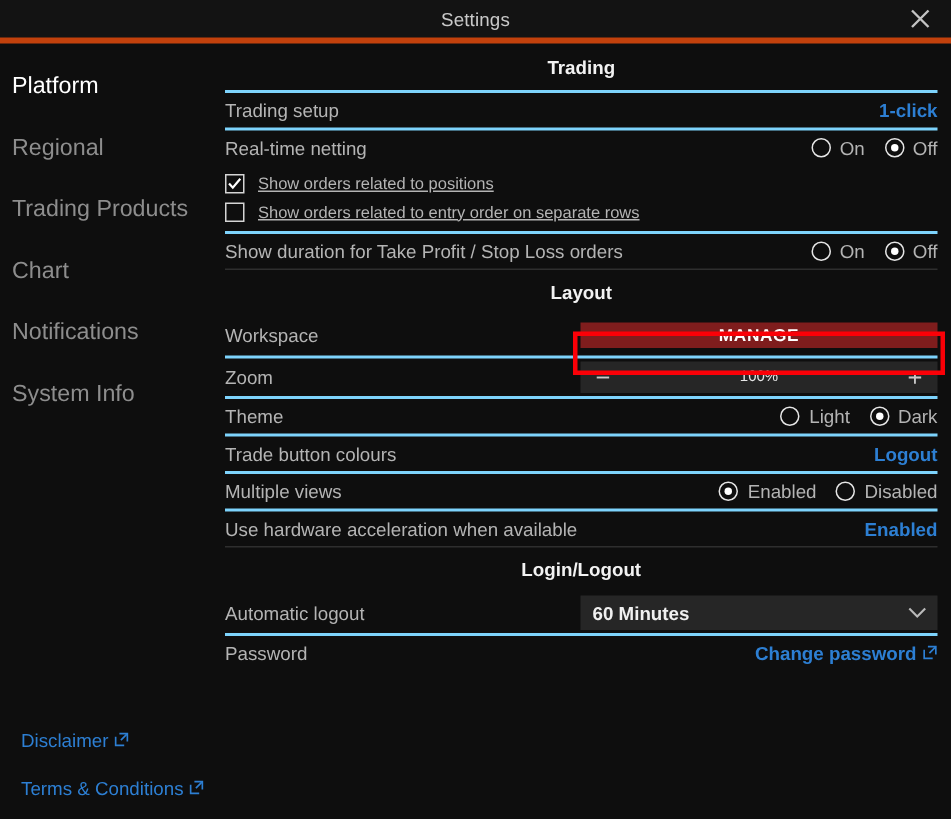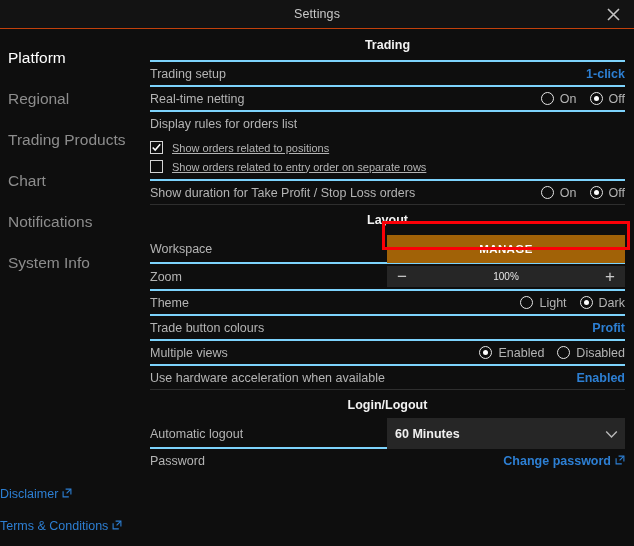--- a/index.html
+++ b/index.html
@@ -20,21 +20,21 @@
     display: flex;
     flex-direction: column;
   }
 
   
   .titlebar {
     position: relative;
     height: 29px;
     min-height: 29px;
     background: #131313;
-    border-bottom: 1px solid #c2410c;
+    border-bottom: 4px solid #c2410c;
     display: flex;
     align-items: center;
     justify-content: center;
   }
   .titlebar-title {
     font-size: 12.5px;
     color: #c9c9c9;
     letter-spacing: .1px;
   }
   .close-btn {
@@ -78,21 +78,21 @@
     cursor: pointer;
     white-space: nowrap;
   }
   .nav-item.active {
     color: #ffffff;
     font-weight: normal;
   }
 
   .sidebar-footer {
     position: absolute;
-    left: 0;
+    left: 14px;
     bottom: 0;
   }
   .foot-link {
     display: flex;
     align-items: center;
     gap: 4px;
     color: #2d7fd3;
     font-size: 12.5px;
     cursor: pointer;
     margin-bottom: 18px;
@@ -200,22 +200,22 @@
   
   .ctrl {
     width: 238px;
     flex: none;
     display: flex;
     justify-content: flex-end;
   }
 
   .manage-btn {
     width: 100%;
-    height: 28px;
-    background: #a16207;
+    height: 17px;
+    background: #7f1d1d;
     border: none;
     color: #ffffff;
     font-size: 11.5px;
     font-weight: bold;
     letter-spacing: .4px;
     font-family: "Liberation Sans", sans-serif;
     cursor: pointer;
     display: flex;
     align-items: center;
     justify-content: center;
@@ -236,21 +236,21 @@
     line-height: 1;
     cursor: pointer;
     user-select: none;
     width: 16px;
     text-align: center;
   }
   .stepper-val { font-size: 10px; color: #e6e6e6; }
 
   .select {
     width: 100%;
-    height: 31px;
+    height: 23px;
     background: #262626;
     display: flex;
     align-items: center;
     justify-content: space-between;
     padding: 0 7px 0 8px;
     cursor: pointer;
   }
   .select-val { font-size: 12.5px; color: #f0f0f0; font-weight: bold; }
 
   
@@ -342,23 +342,20 @@
           </span>
           <span class="radio-opt">
             <span class="radio checked">
                 <span class="dot"></span>
               </span>
             <span class="radio-label">Off</span>
           </span>
         </span>
       </div>
 
-      <div class="row">
-        <span class="row-label">Display rules for orders list</span>
-      </div>
 
       <div class="check-list">
         <div class="check-row">
           <span class="checkbox checked">
             <svg width="11" height="11" viewBox="0 0 11 11">
               <path d="M1.7 5.4 L4.2 8.1 L9.2 2.2" stroke="#ffffff" stroke-width="1.5" fill="none"></path>
             </svg>
           </span>
           <span class="check-label">Show orders related to positions</span>
         </div>
@@ -418,21 +415,21 @@
             <span class="radio checked">
                 <span class="dot"></span>
               </span>
             <span class="radio-label">Dark</span>
           </span>
         </span>
       </div>
 
       <div class="row">
         <span class="row-label">Trade button colours</span>
-        <span class="link-value">Profit</span>
+        <span class="link-value">Logout</span>
       </div>
 
       <div class="row">
         <span class="row-label">Multiple views</span>
         <span class="radio-group">
           <span class="radio-opt">
             <span class="radio checked">
                 <span class="dot"></span>
               </span>
             <span class="radio-label">Enabled</span>

